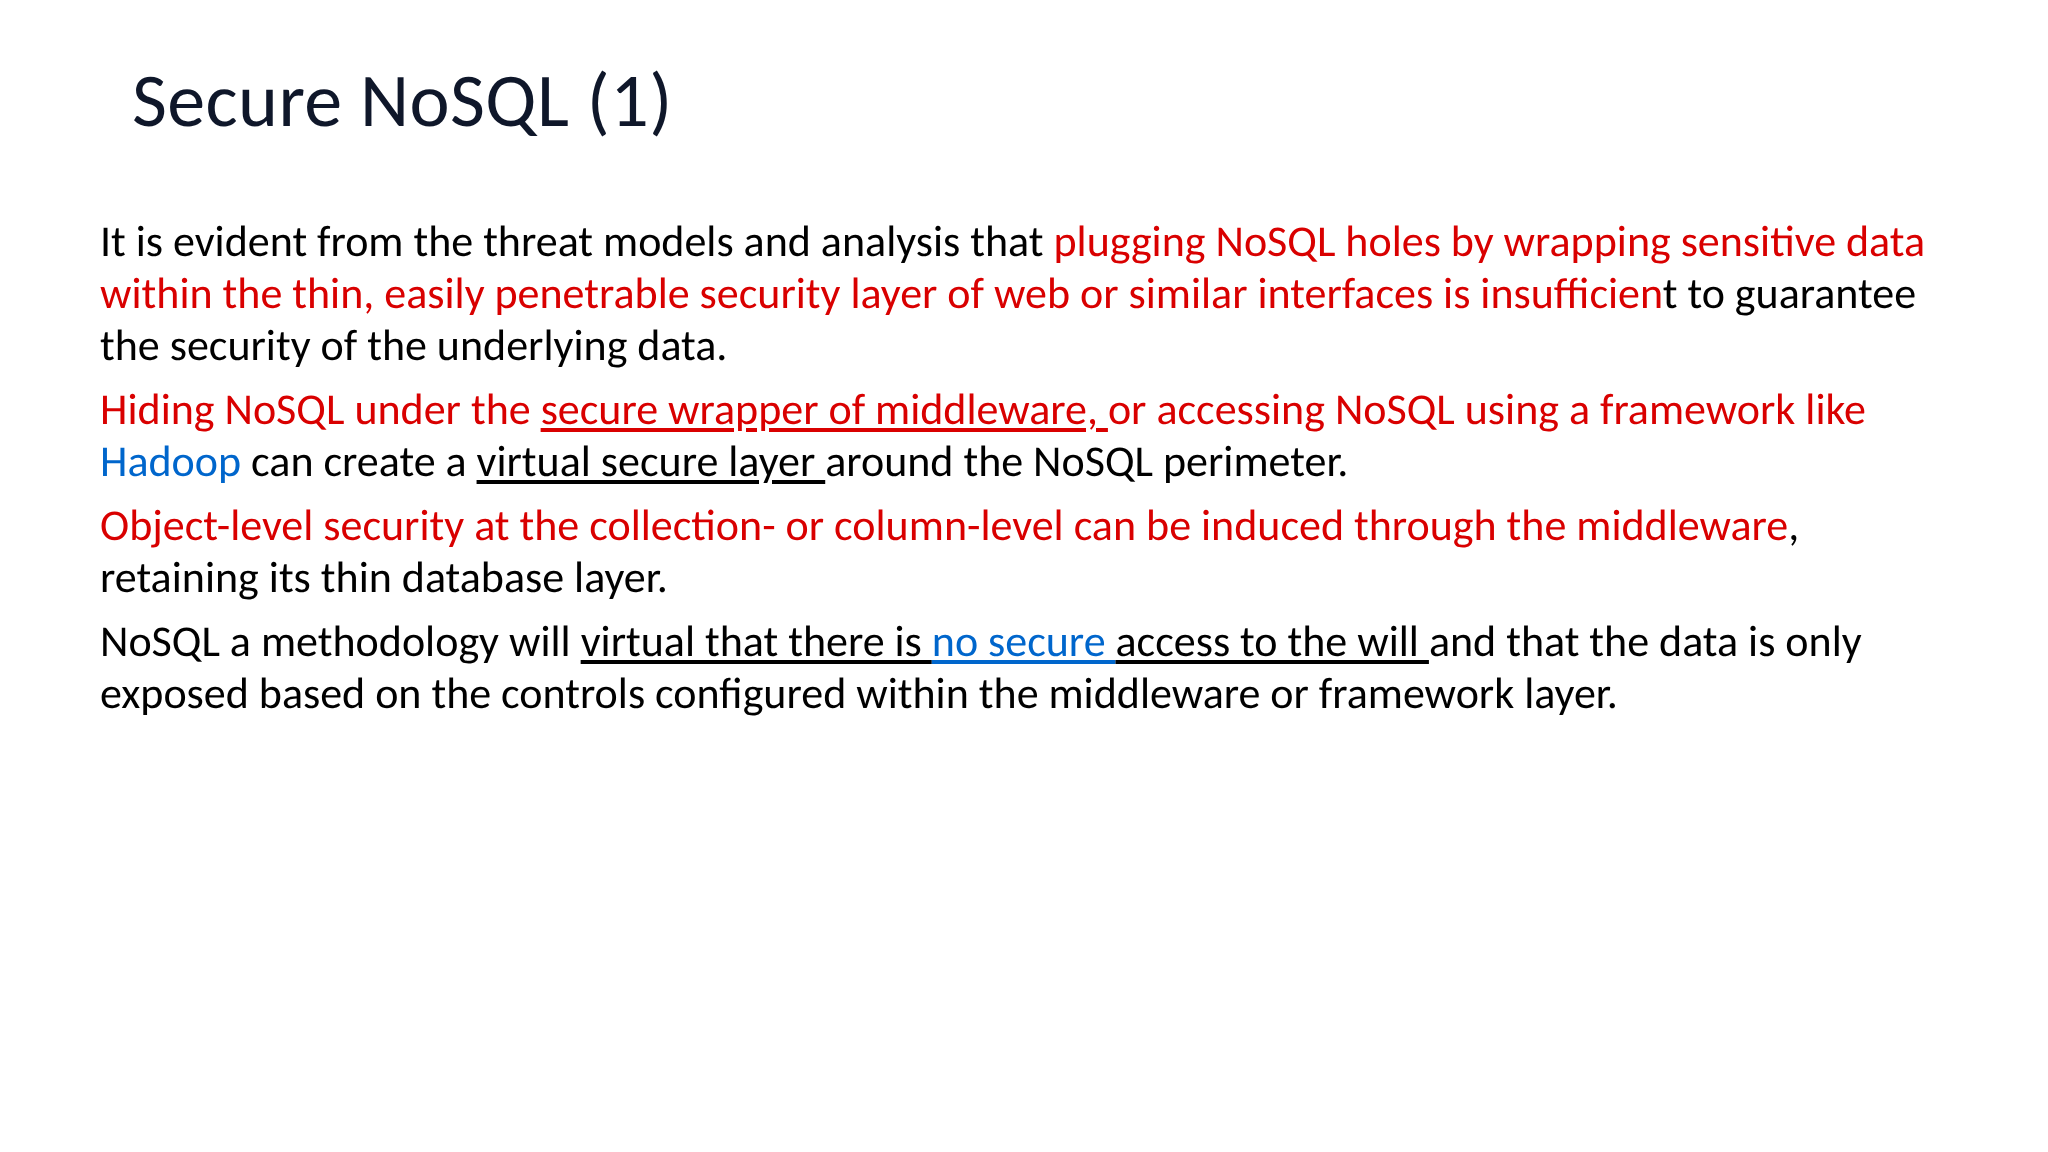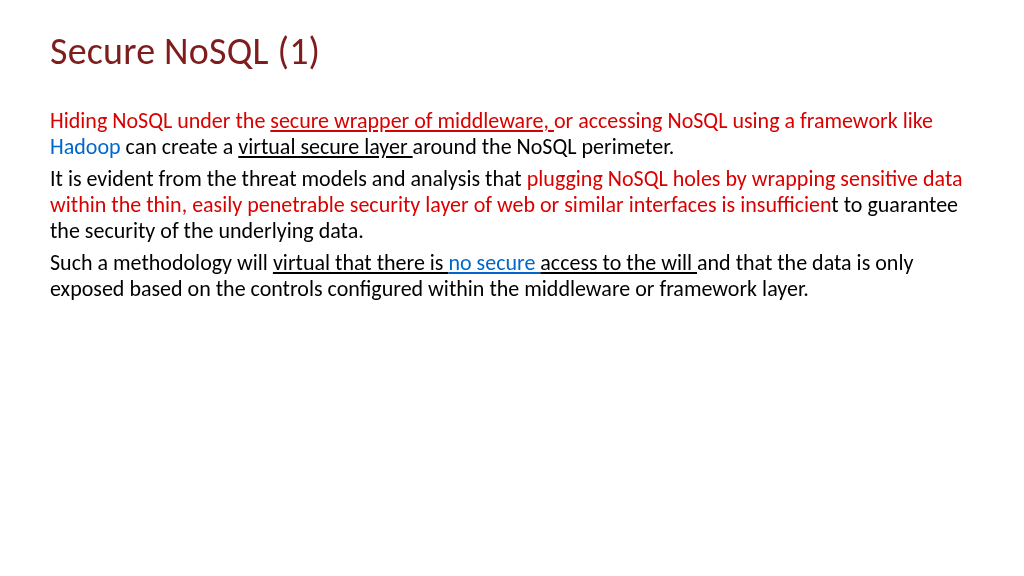--- a/index.html
+++ b/index.html
@@ -13,22 +13,22 @@
   }
   .slide {
     box-sizing: border-box;
     width: 1024px;
     height: 576px;
     padding: 28px 50px 28px 50px;
   }
   .title {
     font-size: 38px;
     font-weight: 400;
-    color: #7f1d1d;
-    margin: 0 0 34px 0;
+    color: #0f172a;
+    margin: 0 0 34px 16px;
     letter-spacing: 0.2px;
     font-family: "Calibri Light", Calibri, "Segoe UI Light", Arial, sans-serif;
   }
   .body {
     font-size: 22px;
     line-height: 1.18;
   }
   .body p {
     margin: 0 0 6px 0;
   }
@@ -38,26 +38,29 @@
 </style>
 </head>
 <body>
 
 <div class="slide">
   <h1 class="title">Secure NoSQL (1)</h1>
 
   <div class="body">
 
     <p>
+      <span>It is evident from the threat models and analysis that </span><span class="red">plugging NoSQL holes by wrapping sensitive data within the thin, easily penetrable security layer of web or similar interfaces is insufficien</span><span>t to guarantee the security of the underlying data.</span>
+    </p>
+
+    <p>
       <span class="red">Hiding NoSQL under the </span><span class="red u">secure wrapper of middleware, </span><span class="red">or </span><span class="red">accessing NoSQL using a framework like </span><span class="blue">Hadoop</span><span> can create a </span><span class="u">virtual secure layer </span><span>around the NoSQL perimeter.</span>
     </p>
 
     <p>
-      <span>It is evident from the threat models and analysis that </span><span class="red">plugging NoSQL holes by wrapping sensitive data within the thin, easily penetrable security layer of web or similar interfaces is insufficien</span><span>t to guarantee the security of the underlying data.</span>
+      <span class="red">Object-level security at the collection- or column-level can be induced through the middleware</span><span>, retaining its thin database layer.</span>
     </p>
 
-
     <p>
-      <span>Such a methodology will </span><span class="u">virtual that there is </span><span class="blue u">no secure </span><span class="u">access to the will </span><span>and that the data is only exposed based on the controls configured within the middleware or framework layer.</span>
+      <span>NoSQL a methodology will </span><span class="u">virtual that there is </span><span class="blue u">no secure </span><span class="u">access to the will </span><span>and that the data is only exposed based on the controls configured within the middleware or framework layer.</span>
     </p>
 
   </div>
 </div>
 
 </body></html>

